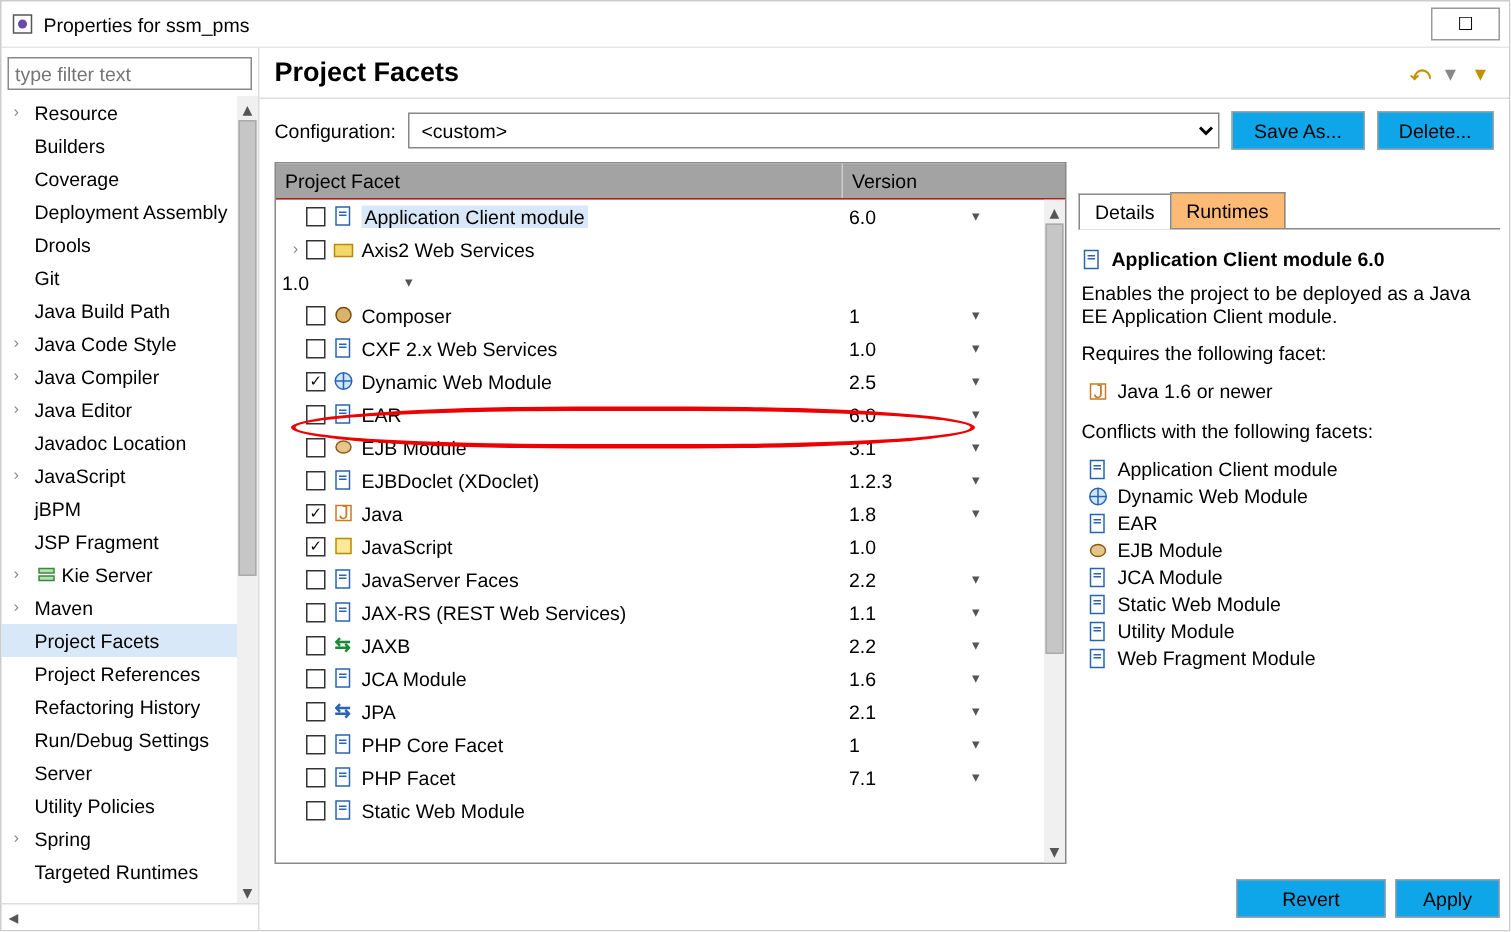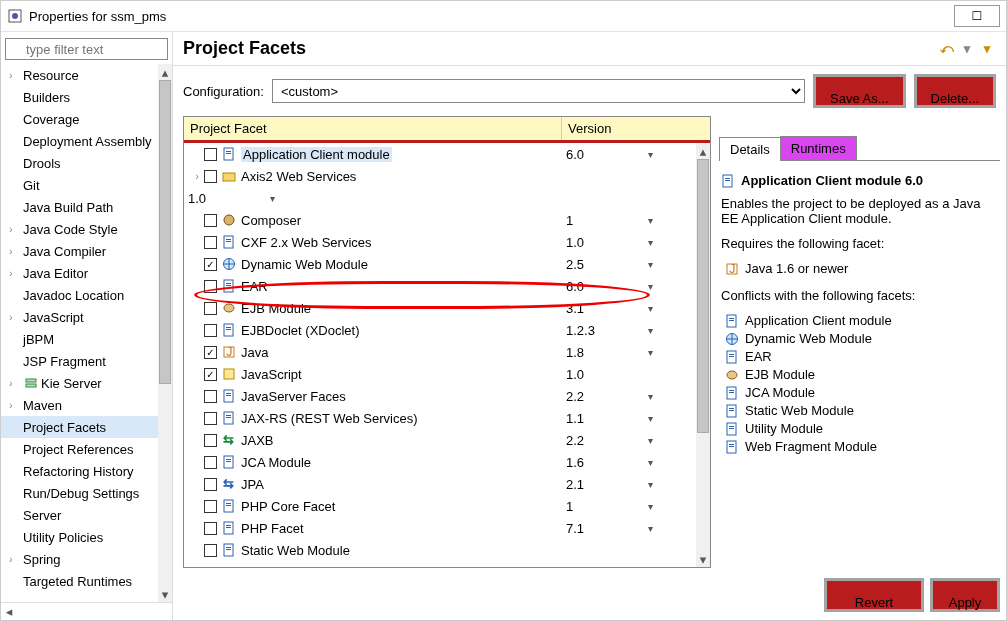--- a/index.html
+++ b/index.html
@@ -7,63 +7,63 @@
   .window { width: 1007px; height: 621px; display: flex; flex-direction: column; border: 1px solid #ccc; }
   .titlebar { display:flex; align-items:center; padding:4px 6px; border-bottom:1px solid #e5e5e5; }
   .titlebar .ticon { width:16px; height:16px; margin-right:6px; display:inline-flex; align-items:center; justify-content:center; }
   .titlebar .spacer { flex:1; }
   .winbtn { width:46px; height:22px; border:1px solid #999; margin-left:4px; display:flex; align-items:center; justify-content:center; background:#fff; }
   .winbtn span { font-size:12px; line-height:1; }
   .body { flex:1; display:flex; min-height:0; }
   
   .nav { width:172px; border-right:1px solid #ddd; display:flex; flex-direction:column; }
   .filter { margin:6px 4px 4px 4px; }
-  .filter input { width:100%; height:22px; padding:2px 20px; border:1px solid #888; color:#777; }
+  .filter input { width:100%; height:22px; padding:2px 4px; border:1px solid #888; color:#777; }
   .navtree { flex:1; overflow:hidden; position:relative; }
   .navtree-inner { position:absolute; inset:0 14px 0 0; overflow:hidden; }
   .navitem { display:flex; align-items:center; height:22px; padding-left:8px; white-space:nowrap; overflow:hidden; text-overflow:clip; cursor:default; }
   .navitem .arrow { width:14px; display:inline-block; color:#888; font-size:11px; }
   .navitem.selected { background:#d9e8f8; }
   .navitem .navicon { width:16px; height:16px; margin-right:2px; display:inline-flex; align-items:center; justify-content:center; }
   .vscroll { position:absolute; right:0; top:0; bottom:0; width:14px; background:#f0f0f0; display:flex; flex-direction:column; align-items:center; }
   .vscroll .arr { height:16px; display:flex; align-items:center; justify-content:center; width:100%; color:#555; }
   .vscroll .track { flex:1; width:100%; position:relative; }
   .vscroll .thumb { position:absolute; left:1px; right:1px; top:0; height:60%; background:#c6c6c6; border:1px solid #aaa; }
   .nav-bottom { height:18px; border-top:1px solid #ddd; display:flex; align-items:center; }
   .nav-bottom .arr { width:16px; text-align:center; color:#555; }
   
   .main { flex:1; display:flex; flex-direction:column; min-width:0; }
   .header { display:flex; align-items:center; padding:6px 10px; border-bottom:1px solid #ddd; }
   .header h1 { font-size:18px; font-weight:bold; margin:0; flex:1; }
   .header .histbtn { width:18px; height:18px; margin-left:2px; display:flex; align-items:center; justify-content:center; color:#c78f00; font-weight:bold; }
   .configrow { display:flex; align-items:center; padding:8px 10px; gap:8px; }
   .configrow select { flex:1; height:24px; border:1px solid #888; padding:0 4px; background:#fff; }
-  .btn { height:26px; padding:14px 14px; border:3px solid #a3a3a3; background:#b91c1c; cursor:default; white-space:nowrap; }
+  .btn { height:26px; padding:4px 14px; border:1px solid #a3a3a3; background:#0ea5e9; cursor:default; white-space:nowrap; }
   .content { flex:1; display:flex; min-height:0; padding:0 0 0 10px; gap:8px; }
   
   .facetwrap { width:528px; display:flex; flex-direction:column; border:1px solid #888; position:relative; min-height:0; }
-  .fhead { display:flex; background:#fef9c3; border-bottom:3px solid #b91c1c; }
+  .fhead { display:flex; background:#a3a3a3; border-bottom:1px solid #b91c1c; }
   .fhead .col1 { width:378px; padding:4px 6px; border-right:1px solid #ccc; }
   .fhead .col2 { flex:1; padding:4px 6px; }
   .fbody { flex:1; overflow:hidden; position:relative; }
   .fbody-inner { position:absolute; inset:0 14px 0 0; overflow:hidden; }
   .frow { display:flex; align-items:center; height:22px; }
   .frow .c1 { width:378px; display:flex; align-items:center; padding-left:6px; }
   .frow .c2 { width:80px; padding-left:4px; }
   .frow .c3 { flex:1; text-align:left; color:#555; font-size:10px; padding-left:6px; }
   .frow .exp { width:14px; display:inline-block; color:#888; font-size:11px; text-align:center; }
   .frow .chk { width:13px; height:13px; border:1px solid #333; margin-right:4px; display:inline-flex; align-items:center; justify-content:center; font-size:10px; }
   .frow .chk.checked::after { content:"✓"; }
   .frow .ficon { width:16px; height:16px; margin-right:4px; display:inline-flex; align-items:center; justify-content:center; }
   .frow.selected .label { background:#d9e8f8; padding:0 2px; }
   .highlight-ring { position:absolute; border:3px solid #e00; border-radius:50% / 60%; pointer-events:none; left:10px; top:138px; width:456px; height:28px; }
   
   .details { flex:1; display:flex; flex-direction:column; min-width:0; padding-right:6px; font-size:13px;margin-top:20px; }
   .tabs { display:flex; border-bottom:1px solid #888; }
-  .tab { padding:4px 10px; border:1px solid #888; border-bottom:none; margin-right:-1px; background:#d946ef; cursor:default; }
+  .tab { padding:4px 10px; border:1px solid #888; border-bottom:none; margin-right:-1px; background:#fdba74; cursor:default; }
   .tab.active { background:#fff; position:relative; top:1px; }
   .dcontent { padding:8px 2px; }
   .dcontent h2 { font-size:14px; font-weight:bold; margin:4px 0 8px 0; display:flex; align-items:center; }
   .dcontent h2 .ficon { margin-right:6px; }
   .dcontent p { margin:4px 0 10px 0; }
   .dcontent .listline { display:flex; align-items:center; margin:3px 0 3px 4px; }
   .dcontent .listline .ficon { margin-right:6px; }
   .ficon svg { display:block; }
   
   .footer { display:flex; justify-content:flex-end; padding:10px 6px 8px 0; gap:6px; }

